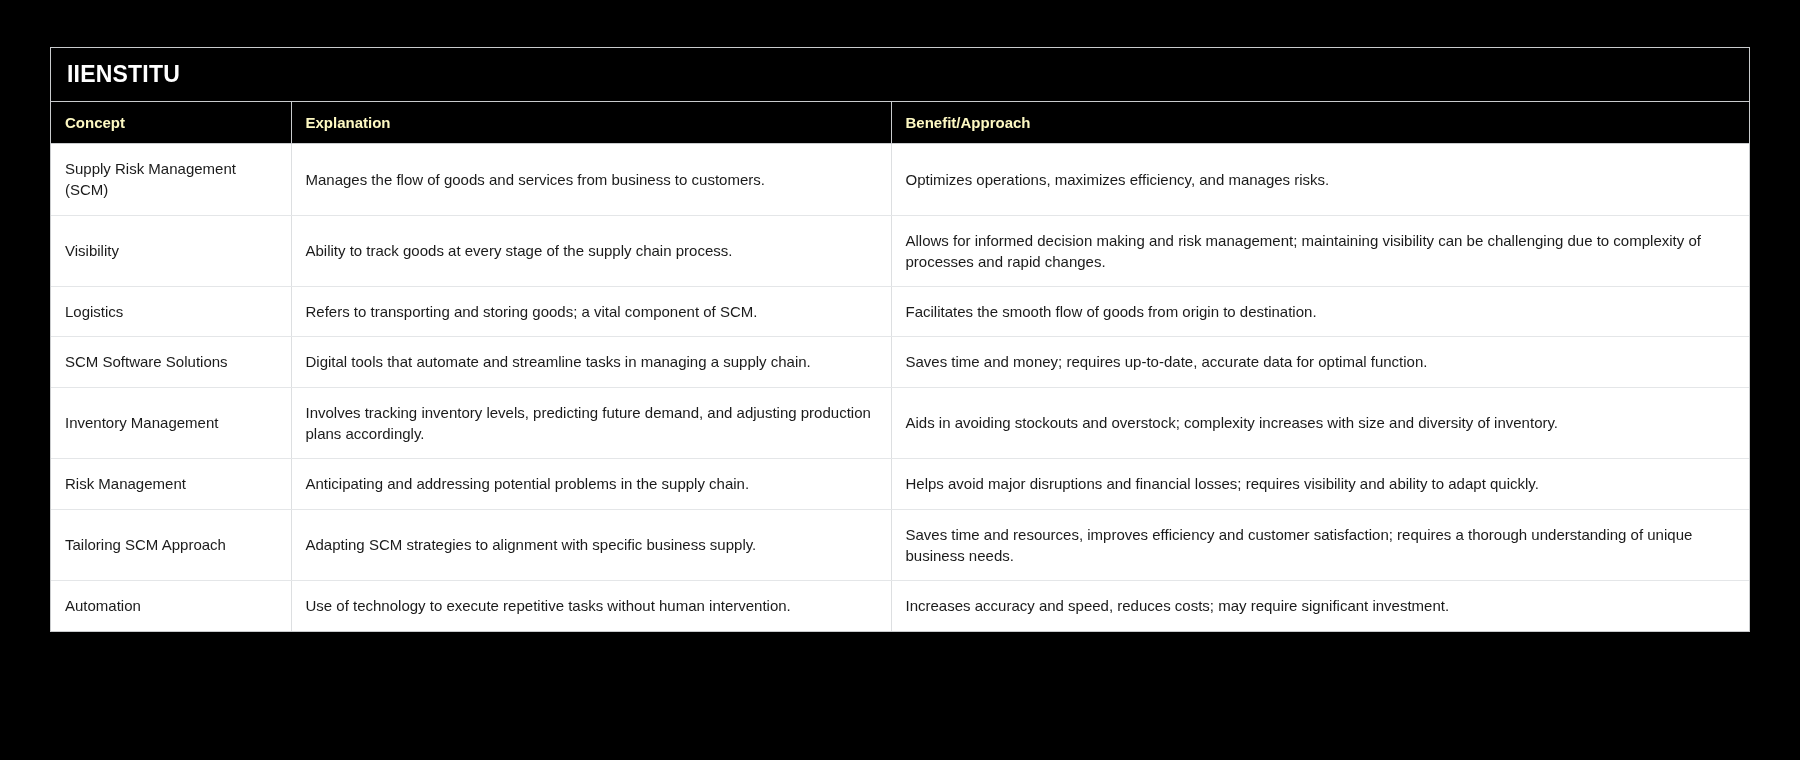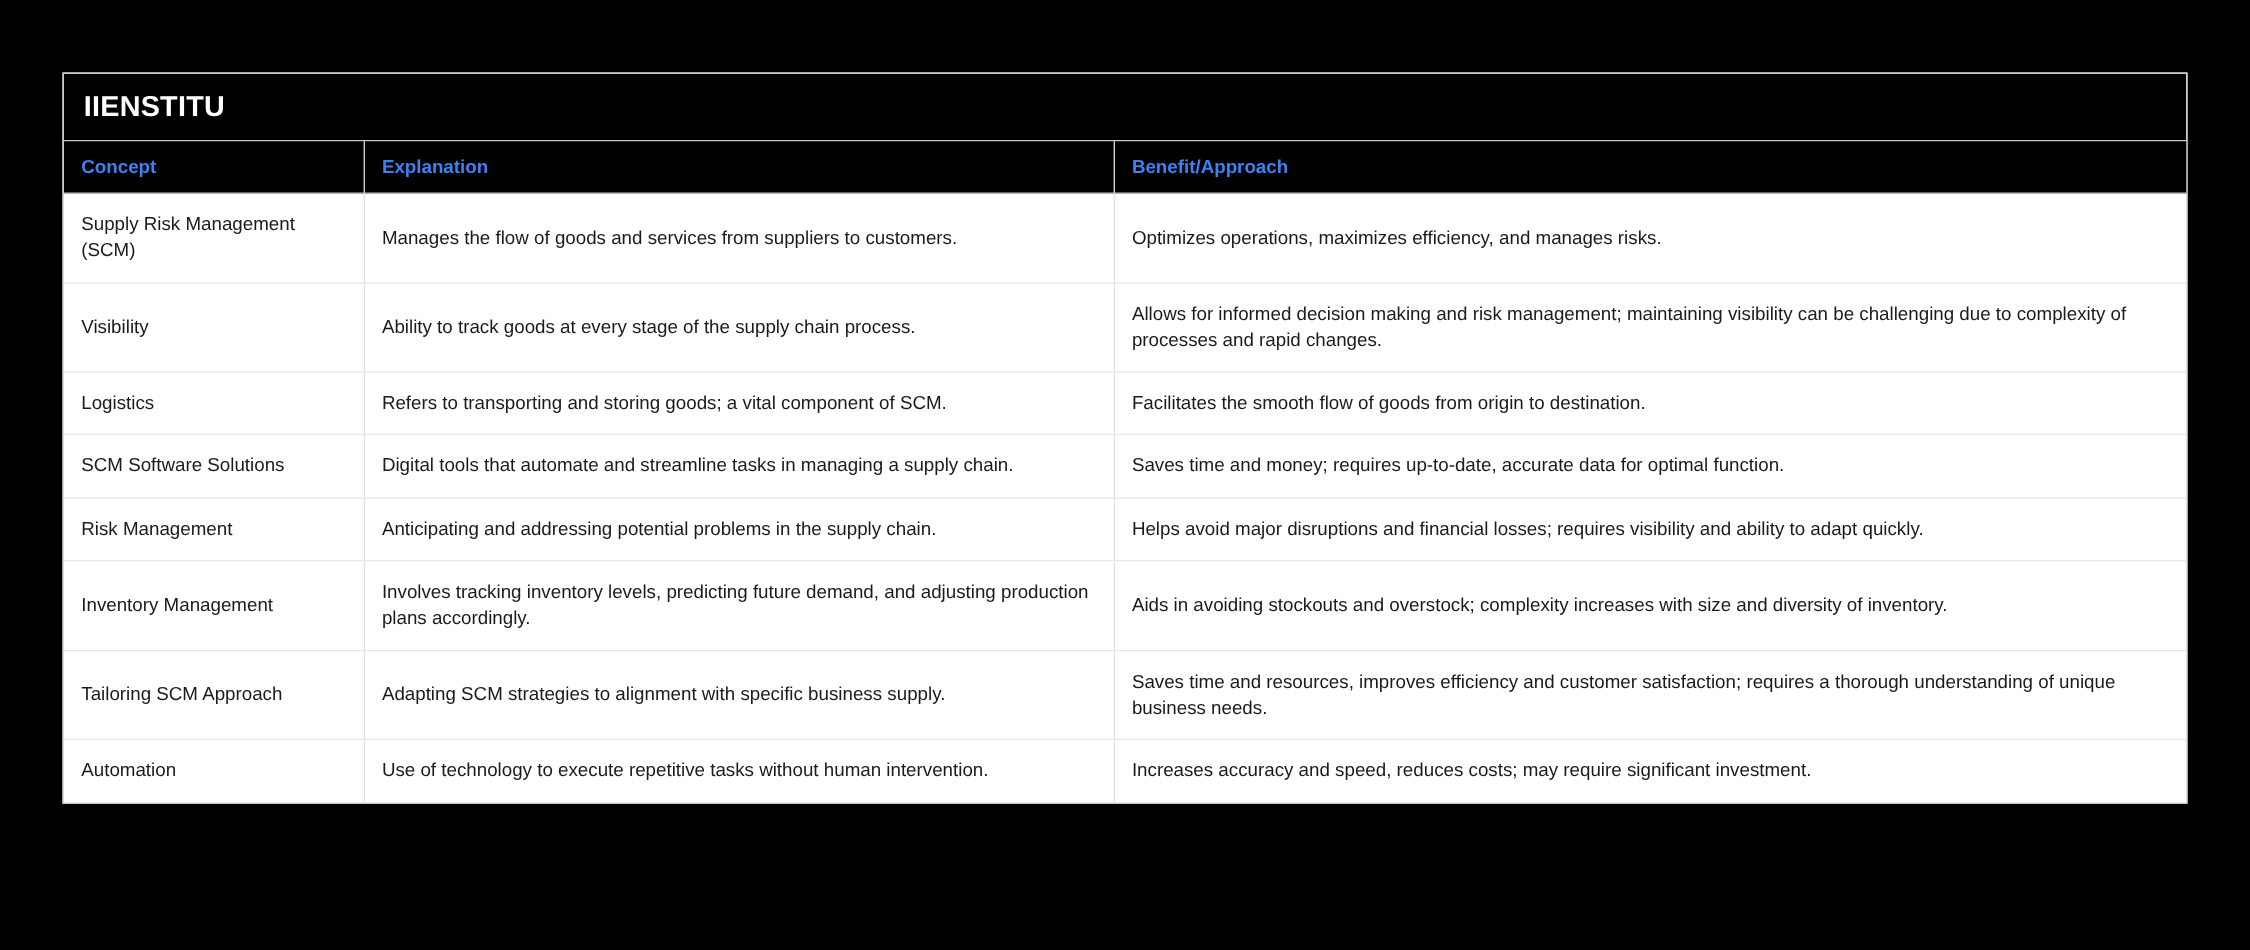--- a/index.html
+++ b/index.html
@@ -14,21 +14,21 @@
   #app {
     width: 1800px;
     height: 760px;
     background: #000000;
     position: relative;
     overflow: hidden;
   }
   .table-frame {
     position: absolute;
     left: 50px;
-    top: 58px;
+    top: 47px;
     width: 1700px;
     border: 1px solid #c9cbcd;
     background: #ffffff;
     overflow: hidden;
   }
   .brand-bar {
     background: #000000;
     border-bottom: 1px solid #c9cbcd;
     height: 54px;
     display: flex;
@@ -44,21 +44,21 @@
   table {
     width: 100%;
     border-collapse: collapse;
     table-layout: fixed;
   }
   col.c-concept { width: 240px; }
   col.c-explanation { width: 600px; }
   col.c-benefit { width: 860px; }
   thead th {
     background: #000000;
-    color: #3b82f6;
+    color: #fef9c3;
     font-size: 15px;
     font-weight: bold;
     text-align: left;
     padding: 12px 14px;
     border-right: 1px solid #c9cbcd;
     border-bottom: 1px solid #c9cbcd;
     vertical-align: middle;
   }
   thead th:last-child { border-right: none; }
   tbody td {
@@ -94,47 +94,47 @@
       <thead>
         <tr>
           <th>Concept</th>
           <th>Explanation</th>
           <th>Benefit/Approach</th>
         </tr>
       </thead>
       <tbody>
         <tr>
           <td>Supply Risk Management (SCM)</td>
-          <td>Manages the flow of goods and services from suppliers to customers.</td>
+          <td>Manages the flow of goods and services from business to customers.</td>
           <td>Optimizes operations, maximizes efficiency, and manages risks.</td>
         </tr>
         <tr>
           <td>Visibility</td>
           <td>Ability to track goods at every stage of the supply chain process.</td>
           <td>Allows for informed decision making and risk management; maintaining visibility can be challenging due to complexity of processes and rapid changes.</td>
         </tr>
         <tr>
           <td>Logistics</td>
           <td>Refers to transporting and storing goods; a vital component of SCM.</td>
           <td>Facilitates the smooth flow of goods from origin to destination.</td>
         </tr>
         <tr>
           <td>SCM Software Solutions</td>
           <td>Digital tools that automate and streamline tasks in managing a supply chain.</td>
           <td>Saves time and money; requires up-to-date, accurate data for optimal function.</td>
         </tr>
         <tr>
+          <td>Inventory Management</td>
+          <td>Involves tracking inventory levels, predicting future demand, and adjusting production plans accordingly.</td>
+          <td>Aids in avoiding stockouts and overstock; complexity increases with size and diversity of inventory.</td>
+        </tr>
+        <tr>
           <td>Risk Management</td>
           <td>Anticipating and addressing potential problems in the supply chain.</td>
           <td>Helps avoid major disruptions and financial losses; requires visibility and ability to adapt quickly.</td>
-        </tr>
-        <tr>
-          <td>Inventory Management</td>
-          <td>Involves tracking inventory levels, predicting future demand, and adjusting production plans accordingly.</td>
-          <td>Aids in avoiding stockouts and overstock; complexity increases with size and diversity of inventory.</td>
         </tr>
         <tr>
           <td>Tailoring SCM Approach</td>
           <td>Adapting SCM strategies to alignment with specific business supply.</td>
           <td>Saves time and resources, improves efficiency and customer satisfaction; requires a thorough understanding of unique business needs.</td>
         </tr>
         <tr>
           <td>Automation</td>
           <td>Use of technology to execute repetitive tasks without human intervention.</td>
           <td>Increases accuracy and speed, reduces costs; may require significant investment.</td>

